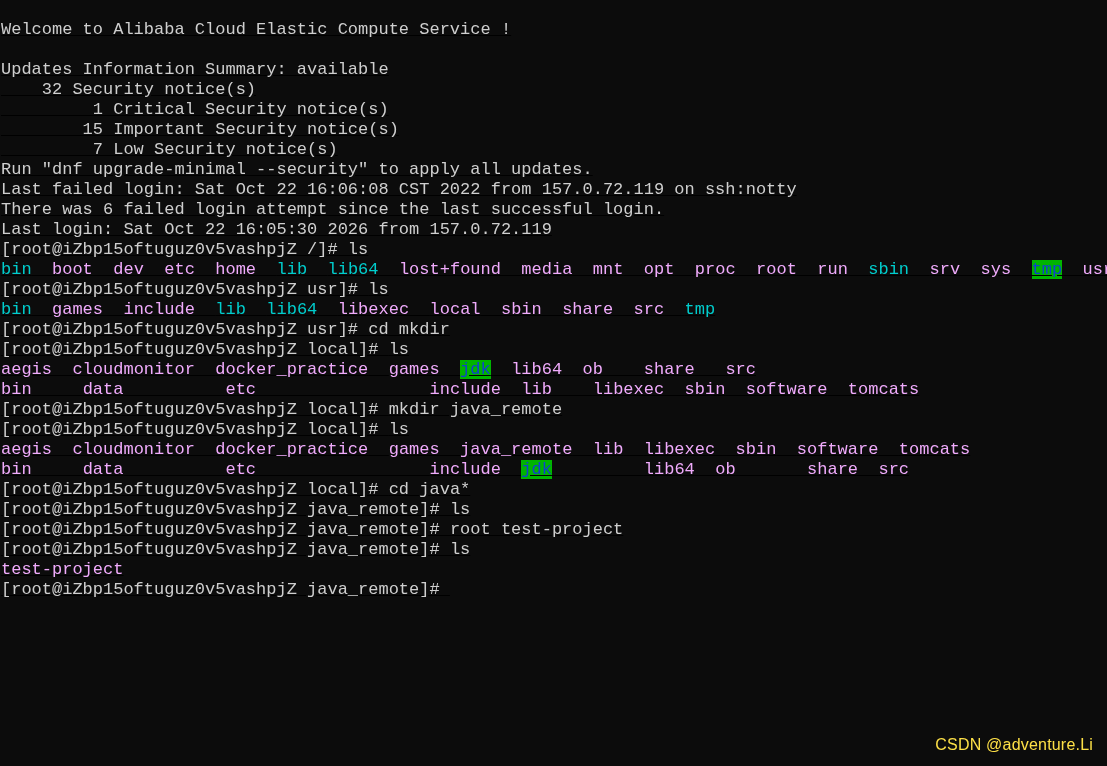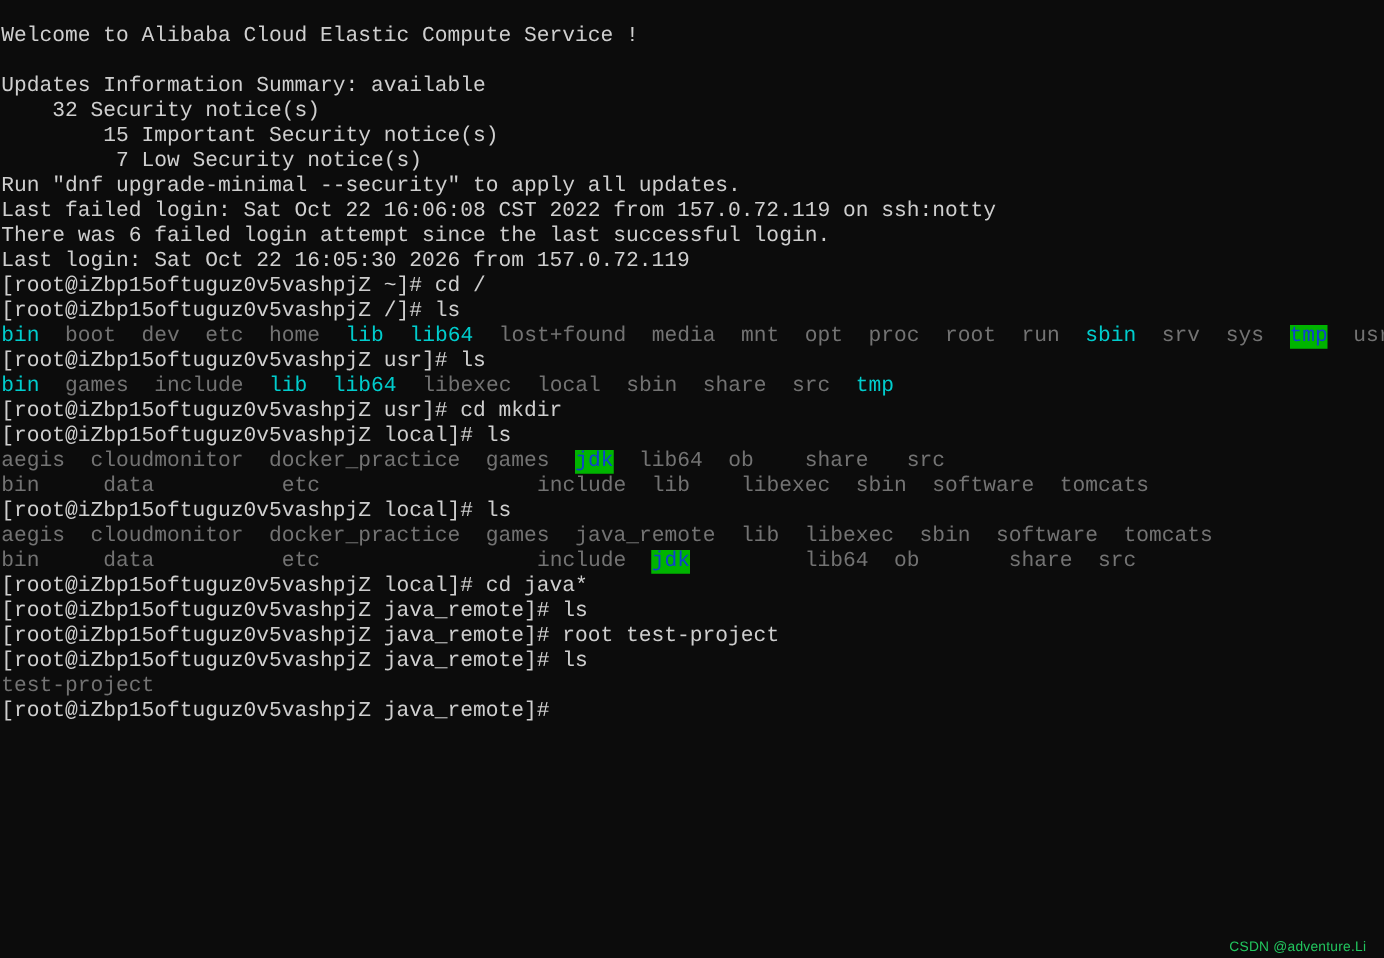--- a/index.html
+++ b/index.html
@@ -14,86 +14,88 @@
     font-family: "Liberation Mono", "DejaVu Sans Mono", monospace;
   }
 
   #terminal {
     position: relative;
     width: 1107px;
     height: 766px;
     background: #0c0c0c;
     box-sizing: border-box;
     padding: 20px 0 0 0;
+    text-decoration: underline;
   }
 
   .line {
     font-family: "Liberation Mono", "DejaVu Sans Mono", monospace;
     font-size: 17px;
     line-height: 20px;
     height: 20px;
     white-space: pre;
     color: #cfcfcf;
     letter-spacing: 0;
     padding-left: 1px;
   }
 
   .blank { height: 20px; }
 
   
   .c-default { color: #cfcfcf; }
-  .c-dir     { color: #737373; }   
+  .c-dir     { color: #f0abfc; }   
   .c-link    { color: #00cdcd; }   
   .c-sticky  {                      
     color: #1040d0;
     background: #00b400;
   }
 
   #watermark {
     position: absolute;
     right: 14px;
-    bottom: 2px;
+    bottom: 12px;
     font-family: "Liberation Sans", "DejaVu Sans", sans-serif;
-    font-size: 11px;
-    color: #22c55e;
+    font-size: 16px;
+    color: #fde047;
     letter-spacing: 0.2px;
     white-space: pre;
   }
 </style>
 </head>
 <body>
 
 <div id="terminal">
 
   <div class="line">Welcome to Alibaba Cloud Elastic Compute Service !</div>
   <div class="line blank"></div>
   <div class="line">Updates Information Summary: available</div>
   <div class="line">    32 Security notice(s)</div>
+  <div class="line">         1 Critical Security notice(s)</div>
   <div class="line">        15 Important Security notice(s)</div>
   <div class="line">         7 Low Security notice(s)</div>
   <div class="line">Run "dnf upgrade-minimal --security" to apply all updates.</div>
   <div class="line">Last failed login: Sat Oct 22 16:06:08 CST 2022 from 157.0.72.119 on ssh:notty</div>
   <div class="line">There was 6 failed login attempt since the last successful login.</div>
   <div class="line">Last login: Sat Oct 22 16:05:30 2026 from 157.0.72.119</div>
 
-  <div class="line"><span class="c-default">[root@iZbp15oftuguz0v5vashpjZ ~]# </span><span class="c-default">cd /</span></div>
 
   <div class="line"><span class="c-default">[root@iZbp15oftuguz0v5vashpjZ /]# </span><span class="c-default">ls</span></div>
   <div class="line"><span class="c-link">bin</span><span class="c-default">  </span><span class="c-dir">boot</span><span class="c-default">  </span><span class="c-dir">dev</span><span class="c-default">  </span><span class="c-dir">etc</span><span class="c-default">  </span><span class="c-dir">home</span><span class="c-default">  </span><span class="c-link">lib</span><span class="c-default">  </span><span class="c-link">lib64</span><span class="c-default">  </span><span class="c-dir">lost+found</span><span class="c-default">  </span><span class="c-dir">media</span><span class="c-default">  </span><span class="c-dir">mnt</span><span class="c-default">  </span><span class="c-dir">opt</span><span class="c-default">  </span><span class="c-dir">proc</span><span class="c-default">  </span><span class="c-dir">root</span><span class="c-default">  </span><span class="c-dir">run</span><span class="c-default">  </span><span class="c-link">sbin</span><span class="c-default">  </span><span class="c-dir">srv</span><span class="c-default">  </span><span class="c-dir">sys</span><span class="c-default">  </span><span class="c-sticky">tmp</span><span class="c-default">  </span><span class="c-dir">usr</span></div>
 
 
   <div class="line"><span class="c-default">[root@iZbp15oftuguz0v5vashpjZ usr]# </span><span class="c-default">ls</span></div>
   <div class="line"><span class="c-link">bin</span><span class="c-default">  </span><span class="c-dir">games</span><span class="c-default">  </span><span class="c-dir">include</span><span class="c-default">  </span><span class="c-link">lib</span><span class="c-default">  </span><span class="c-link">lib64</span><span class="c-default">  </span><span class="c-dir">libexec</span><span class="c-default">  </span><span class="c-dir">local</span><span class="c-default">  </span><span class="c-dir">sbin</span><span class="c-default">  </span><span class="c-dir">share</span><span class="c-default">  </span><span class="c-dir">src</span><span class="c-default">  </span><span class="c-link">tmp</span></div>
 
   <div class="line"><span class="c-default">[root@iZbp15oftuguz0v5vashpjZ usr]# </span><span class="c-default">cd mkdir</span></div>
 
   <div class="line"><span class="c-default">[root@iZbp15oftuguz0v5vashpjZ local]# </span><span class="c-default">ls</span></div>
   <div class="line"><span class="c-dir">aegis</span><span class="c-default">  </span><span class="c-dir">cloudmonitor</span><span class="c-default">  </span><span class="c-dir">docker_practice</span><span class="c-default">  </span><span class="c-dir">games</span><span class="c-default">  </span><span class="c-sticky">jdk</span><span class="c-default">  </span><span class="c-dir">lib64</span><span class="c-default">  </span><span class="c-dir">ob</span><span class="c-default">    </span><span class="c-dir">share</span><span class="c-default">   </span><span class="c-dir">src</span></div>
   <div class="line"><span class="c-dir">bin</span><span class="c-default">     </span><span class="c-dir">data</span><span class="c-default">          </span><span class="c-dir">etc</span><span class="c-default">                 </span><span class="c-dir">include</span><span class="c-default">  </span><span class="c-dir">lib</span><span class="c-default">    </span><span class="c-dir">libexec</span><span class="c-default">  </span><span class="c-dir">sbin</span><span class="c-default">  </span><span class="c-dir">software</span><span class="c-default">  </span><span class="c-dir">tomcats</span></div>
 
+  <div class="line"><span class="c-default">[root@iZbp15oftuguz0v5vashpjZ local]# </span><span class="c-default">mkdir java_remote</span></div>
 
   <div class="line"><span class="c-default">[root@iZbp15oftuguz0v5vashpjZ local]# </span><span class="c-default">ls</span></div>
   <div class="line"><span class="c-dir">aegis</span><span class="c-default">  </span><span class="c-dir">cloudmonitor</span><span class="c-default">  </span><span class="c-dir">docker_practice</span><span class="c-default">  </span><span class="c-dir">games</span><span class="c-default">  </span><span class="c-dir">java_remote</span><span class="c-default">  </span><span class="c-dir">lib</span><span class="c-default">  </span><span class="c-dir">libexec</span><span class="c-default">  </span><span class="c-dir">sbin</span><span class="c-default">  </span><span class="c-dir">software</span><span class="c-default">  </span><span class="c-dir">tomcats</span></div>
   <div class="line"><span class="c-dir">bin</span><span class="c-default">     </span><span class="c-dir">data</span><span class="c-default">          </span><span class="c-dir">etc</span><span class="c-default">                 </span><span class="c-dir">include</span><span class="c-default">  </span><span class="c-sticky">jdk</span><span class="c-default">         </span><span class="c-dir">lib64</span><span class="c-default">  </span><span class="c-dir">ob</span><span class="c-default">       </span><span class="c-dir">share</span><span class="c-default">  </span><span class="c-dir">src</span></div>
 
   <div class="line"><span class="c-default">[root@iZbp15oftuguz0v5vashpjZ local]# </span><span class="c-default">cd java*</span></div>
 
   <div class="line"><span class="c-default">[root@iZbp15oftuguz0v5vashpjZ java_remote]# </span><span class="c-default">ls</span></div>
 
   <div class="line"><span class="c-default">[root@iZbp15oftuguz0v5vashpjZ java_remote]# </span><span class="c-default">root test-project</span></div>

